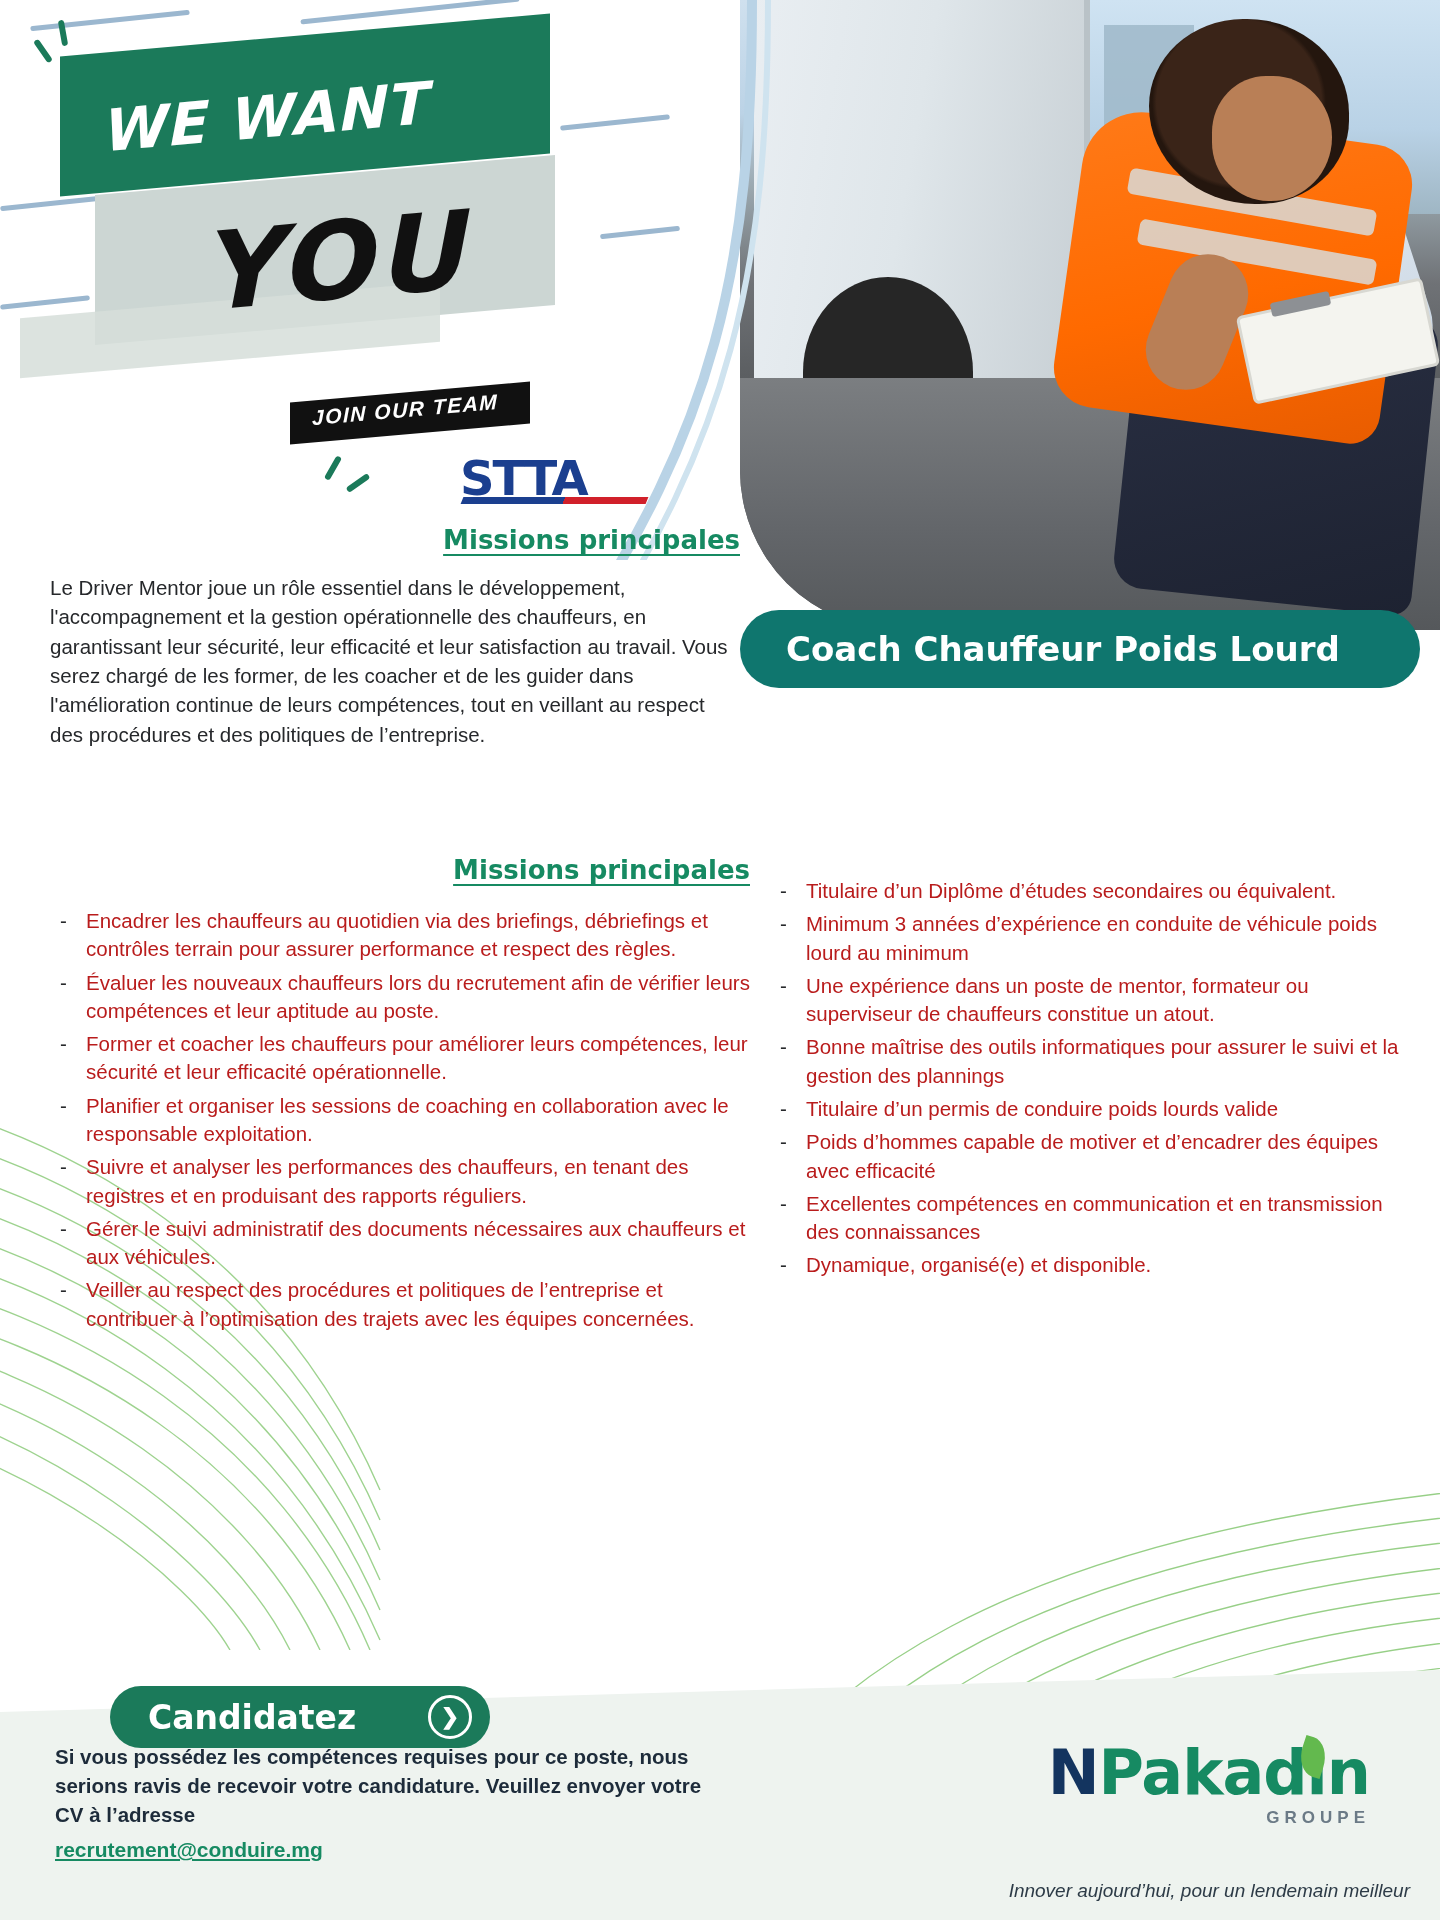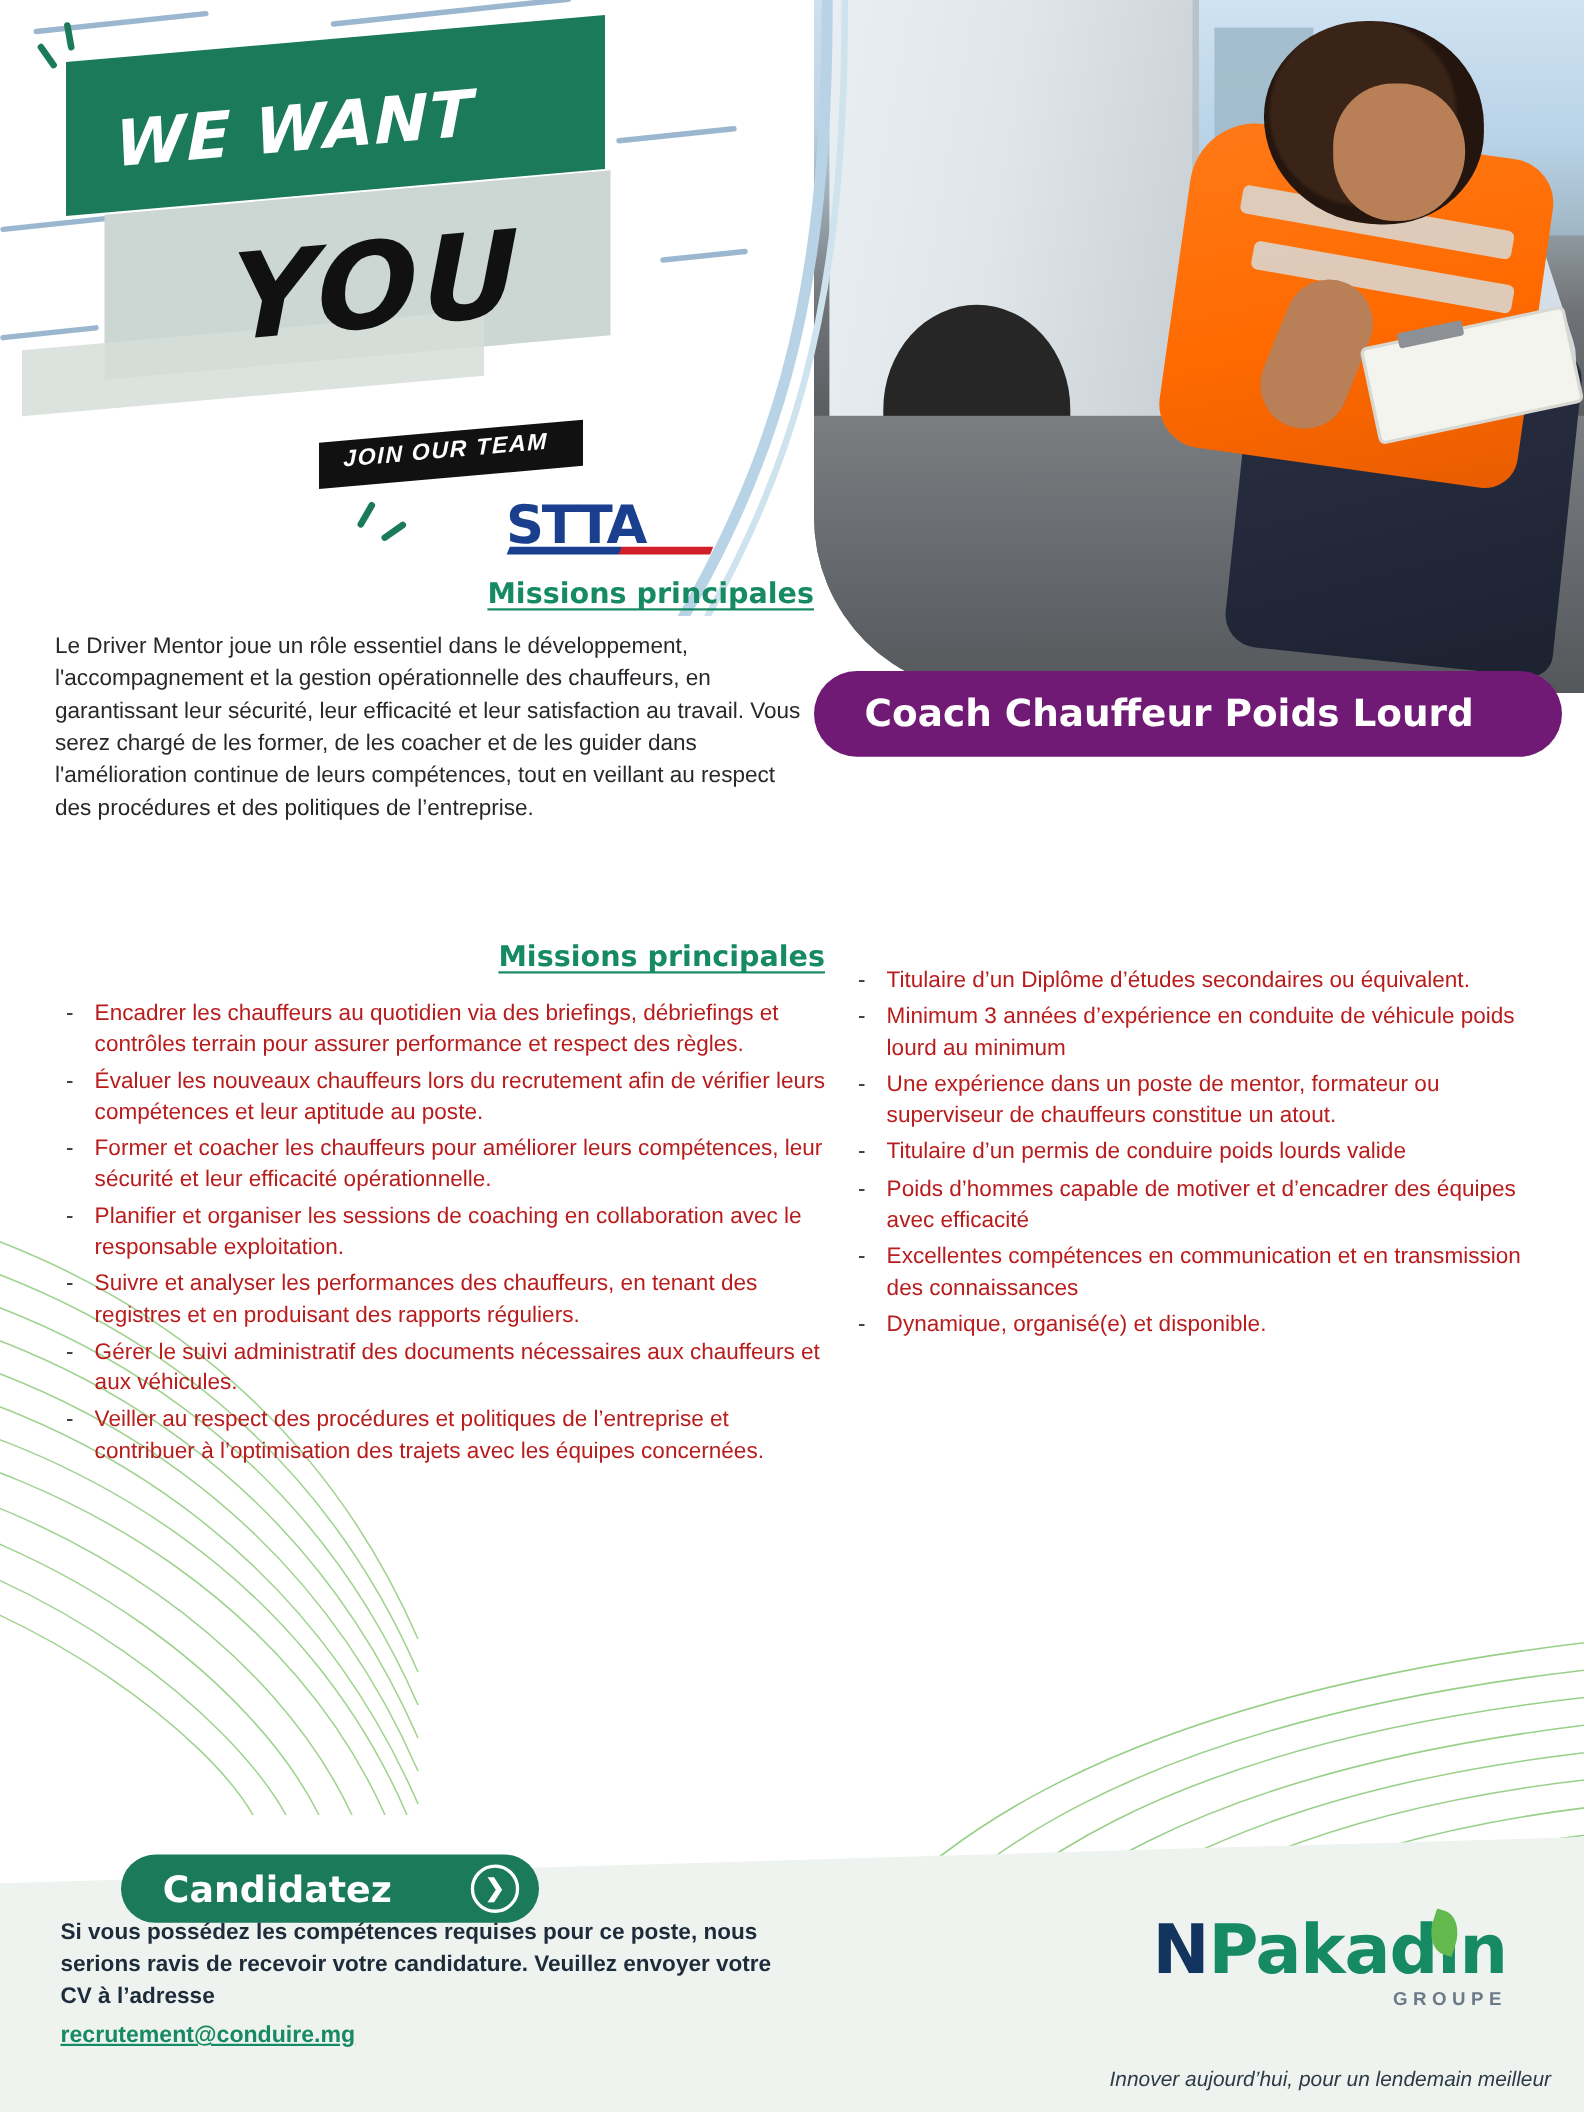--- a/index.html
+++ b/index.html
@@ -147,21 +147,21 @@
     background: linear-gradient(90deg,#1b3f8f 0 55%, #d1202a 55% 100%);
     transform: skewX(-22deg);
   }
   .deco { position: absolute; }
   .deco-line { background: #9bb7cf; height: 5px; border-radius: 3px; }
   .tick { position: absolute; width: 6px; height: 26px; background: #1b7a5a; border-radius: 3px; }
 
   
   .title-pill {
     position: absolute; left: 740px; top: 610px; width: 680px; height: 78px;
-    background: #701a75; border-radius: 40px;
+    background: #0f766e; border-radius: 40px;
     display: flex; align-items: center; padding-left: 46px;
   }
   .title-pill span {
     color: #fff; font-size: 34px; font-weight: 800;
     font-family: "DejaVu Sans", sans-serif;
   }
 
   
   .h-green {
     color: #168a62; font-size: 27px; font-weight: 700;
@@ -359,20 +359,21 @@
       <li>Gérer le suivi administratif des documents nécessaires aux chauffeurs et aux véhicules.</li>
       <li>Veiller au respect des procédures et politiques de l’entreprise et contribuer à l’optimisation des trajets avec les équipes concernées.</li>
     </ul>
   </div>
 
   <div class="col-right">
     <ul class="dash">
       <li>Titulaire d’un Diplôme d’études secondaires ou équivalent.</li>
       <li>Minimum 3 années d’expérience en conduite de véhicule poids lourd au minimum</li>
       <li>Une expérience dans un poste de mentor, formateur ou superviseur de chauffeurs constitue un atout.</li>
+      <li>Bonne maîtrise des outils informatiques pour assurer le suivi et la gestion des plannings</li>
       <li>Titulaire d’un permis de conduire poids lourds valide</li>
       <li>Poids d’hommes capable de motiver et d’encadrer des équipes avec efficacité</li>
       <li>Excellentes compétences en communication et en transmission des connaissances</li>
       <li>Dynamique, organisé(e) et disponible.</li>
     </ul>
   </div>
 
   <div class="footer-band"></div>
 
   <div class="cand-pill">

